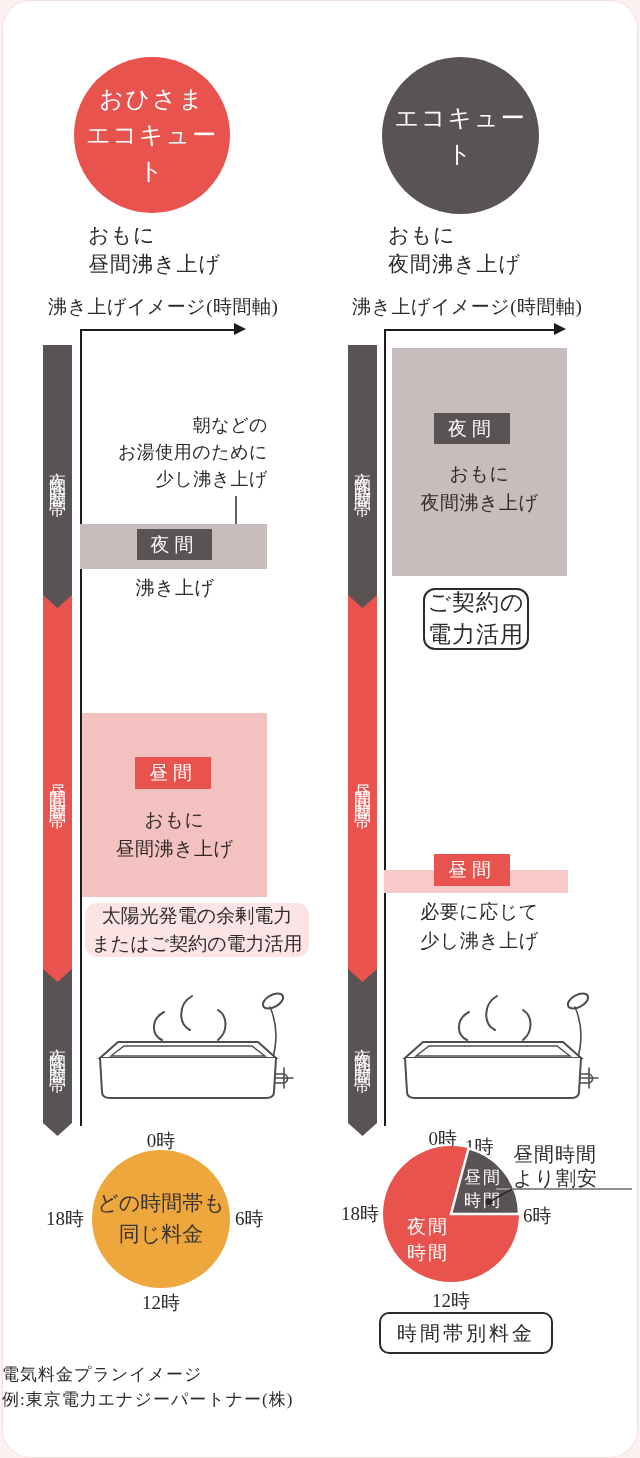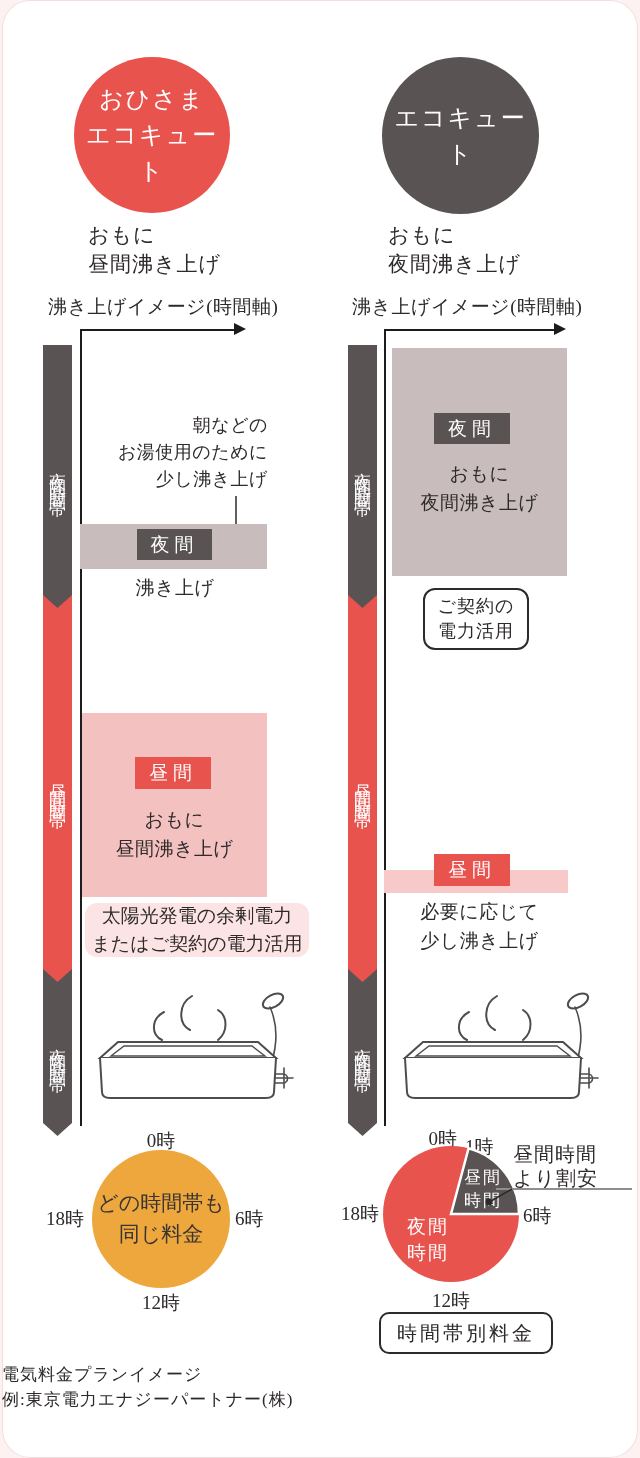--- a/index.html
+++ b/index.html
@@ -26,21 +26,21 @@
         font-size:19px;letter-spacing:5px;}
   .note{font-size:18px;line-height:1.5;text-align:right;letter-spacing:0.5px;}
   .body-note{font-size:19px;line-height:1.5;text-align:center;letter-spacing:0.5px;}
   .roundnote{background:#fce4e4;border-radius:12px;display:flex;align-items:center;
              justify-content:center;font-size:19px;line-height:1.45;text-align:center;}
   .outline-box{border:2px solid #2b2b2b;border-radius:10px;background:#fff;
                display:flex;align-items:center;justify-content:center;
                font-size:20px;letter-spacing:3px;}
   .contract{border:2px solid #2b2b2b;border-radius:12px;background:#fff;
             display:flex;align-items:center;justify-content:center;
-            font-size:18px;line-height:1.4;text-align:center;letter-spacing:1px;}
+            font-size:23px;line-height:1.4;text-align:center;letter-spacing:1px;}
   .pie{border-radius:50%;display:flex;align-items:center;justify-content:center;
        text-align:center;font-size:21px;line-height:1.5;color:#3a3432;}
   .tick{font-size:19px;}
   .pietxt{color:#fff;text-align:center;line-height:1.35;letter-spacing:2px;}
   .annotation{font-size:20px;line-height:1.2;letter-spacing:1px;}
   .footer{width:640px;text-align:left;font-size:17px;letter-spacing:1px;}
   svg{display:block;}
 </style>
 </head>
 <body>

